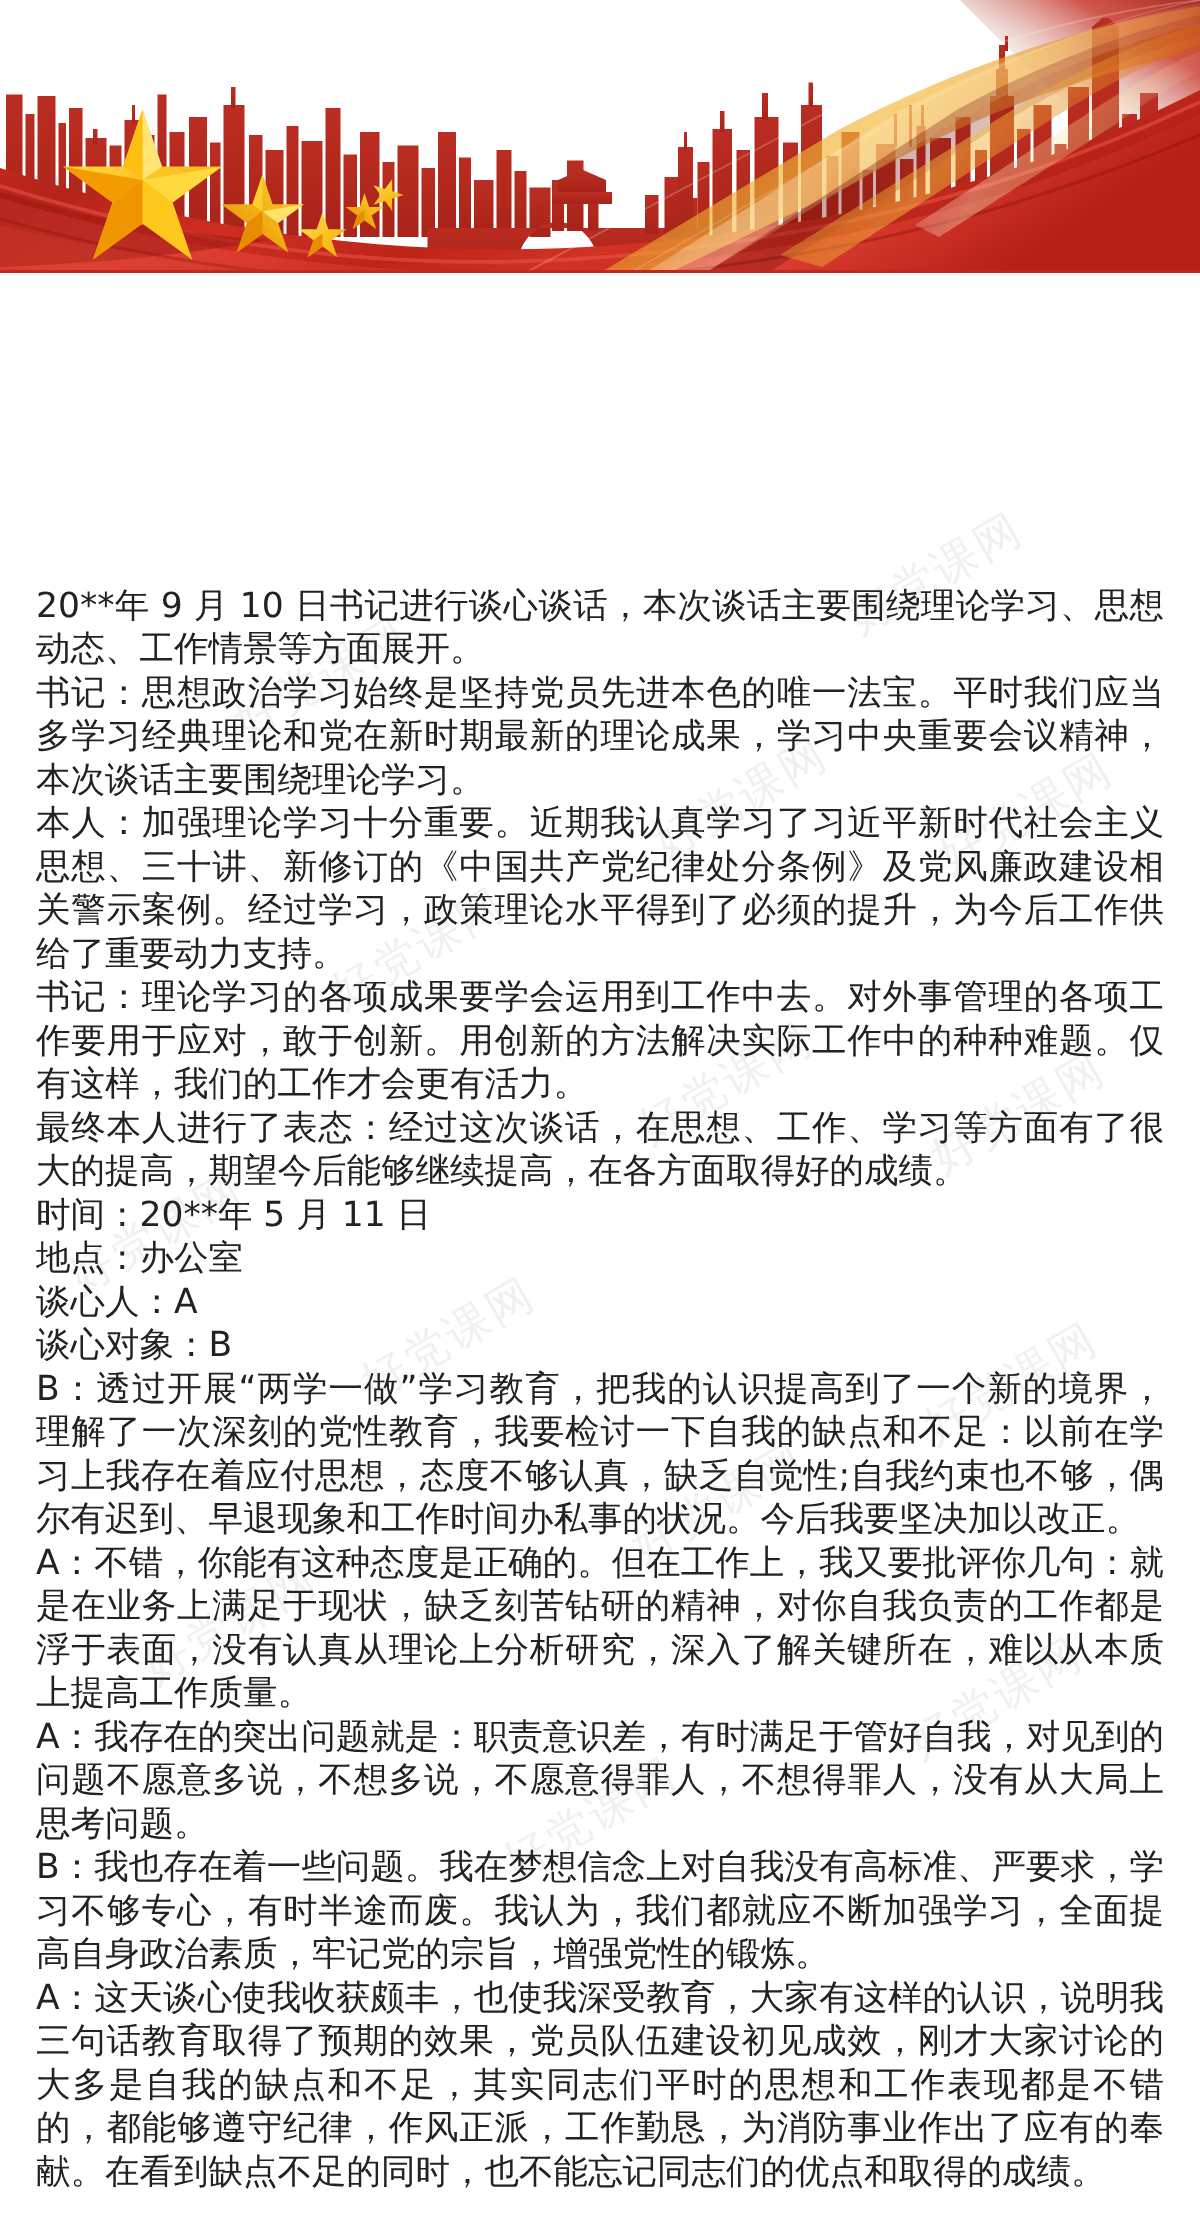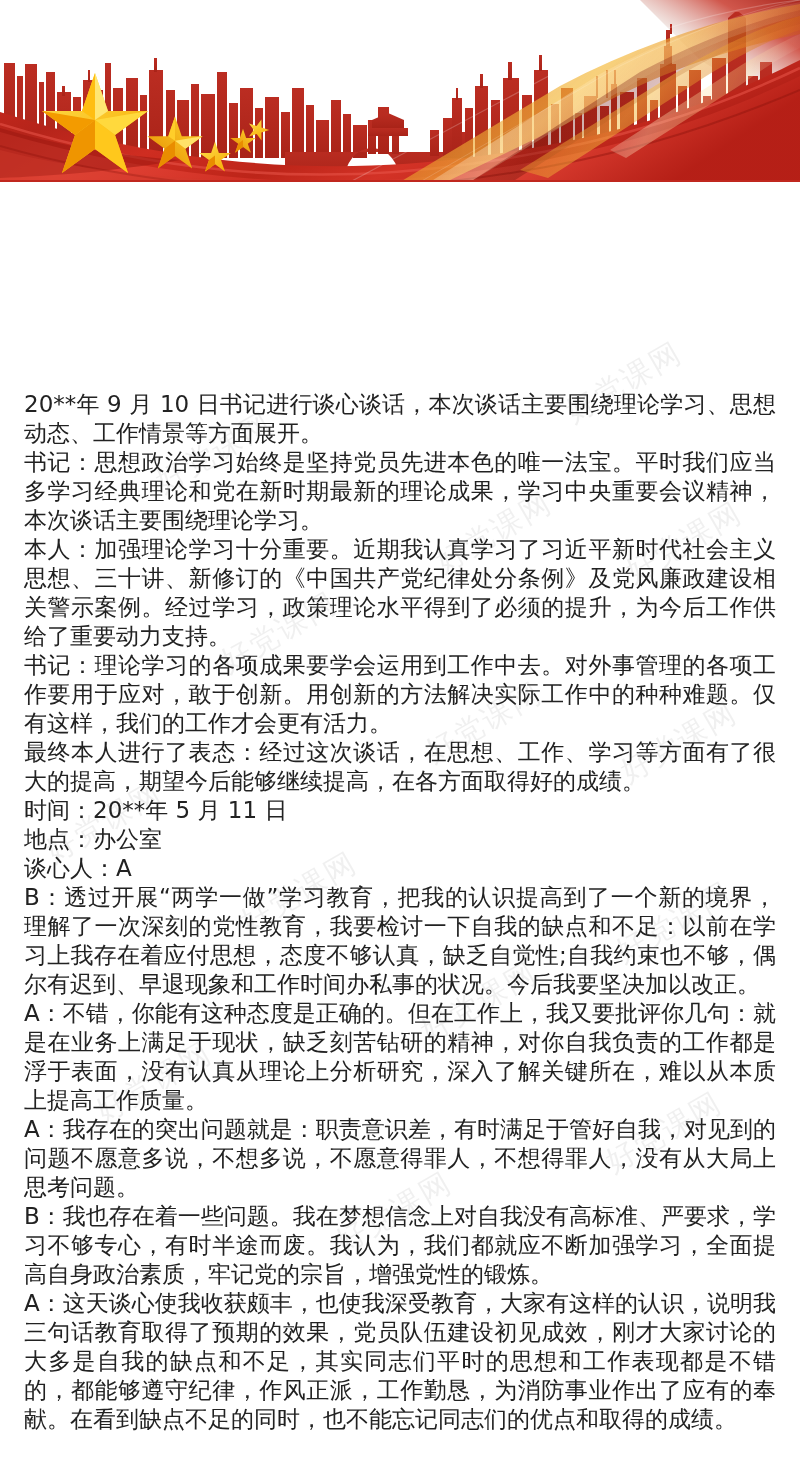--- a/index.html
+++ b/index.html
@@ -371,20 +371,21 @@
     <div class="spacer"></div>
     <div class="body-text">
       <p class="para">20**年 9 月 10 日书记进行谈心谈话，本次谈话主要围绕理论学习、思想动态、工作情景等方面展开。</p>
       <p class="para">书记：思想政治学习始终是坚持党员先进本色的唯一法宝。平时我们应当多学习经典理论和党在新时期最新的理论成果，学习中央重要会议精神，本次谈话主要围绕理论学习。</p>
       <p class="para">本人：加强理论学习十分重要。近期我认真学习了习近平新时代社会主义思想、三十讲、新修订的《中国共产党纪律处分条例》及党风廉政建设相关警示案例。经过学习，政策理论水平得到了必须的提升，为今后工作供给了重要动力支持。</p>
       <p class="para">书记：理论学习的各项成果要学会运用到工作中去。对外事管理的各项工作要用于应对，敢于创新。用创新的方法解决实际工作中的种种难题。仅有这样，我们的工作才会更有活力。</p>
       <p class="para">最终本人进行了表态：经过这次谈话，在思想、工作、学习等方面有了很大的提高，期望今后能够继续提高，在各方面取得好的成绩。</p>
       <p class="para">时间：20**年 5 月 11 日</p>
       <p class="para">地点：办公室</p>
       <p class="para">谈心人：A</p>
+      <p class="para">谈心对象：B</p>
       <p class="para">B：透过开展“两学一做”学习教育，把我的认识提高到了一个新的境界，理解了一次深刻的党性教育，我要检讨一下自我的缺点和不足：以前在学习上我存在着应付思想，态度不够认真，缺乏自觉性;自我约束也不够，偶尔有迟到、早退现象和工作时间办私事的状况。今后我要坚决加以改正。</p>
       <p class="para">A：不错，你能有这种态度是正确的。但在工作上，我又要批评你几句：就是在业务上满足于现状，缺乏刻苦钻研的精神，对你自我负责的工作都是浮于表面，没有认真从理论上分析研究，深入了解关键所在，难以从本质上提高工作质量。</p>
       <p class="para">A：我存在的突出问题就是：职责意识差，有时满足于管好自我，对见到的问题不愿意多说，不想多说，不愿意得罪人，不想得罪人，没有从大局上思考问题。</p>
       <p class="para">B：我也存在着一些问题。我在梦想信念上对自我没有高标准、严要求，学习不够专心，有时半途而废。我认为，我们都就应不断加强学习，全面提高自身政治素质，牢记党的宗旨，增强党性的锻炼。</p>
       <p class="para">A：这天谈心使我收获颇丰，也使我深受教育，大家有这样的认识，说明我三句话教育取得了预期的效果，党员队伍建设初见成效，刚才大家讨论的大多是自我的缺点和不足，其实同志们平时的思想和工作表现都是不错的，都能够遵守纪律，作风正派，工作勤恳，为消防事业作出了应有的奉献。在看到缺点不足的同时，也不能忘记同志们的优点和取得的成绩。</p>
     </div>
   </div>
 
 </div>
 

